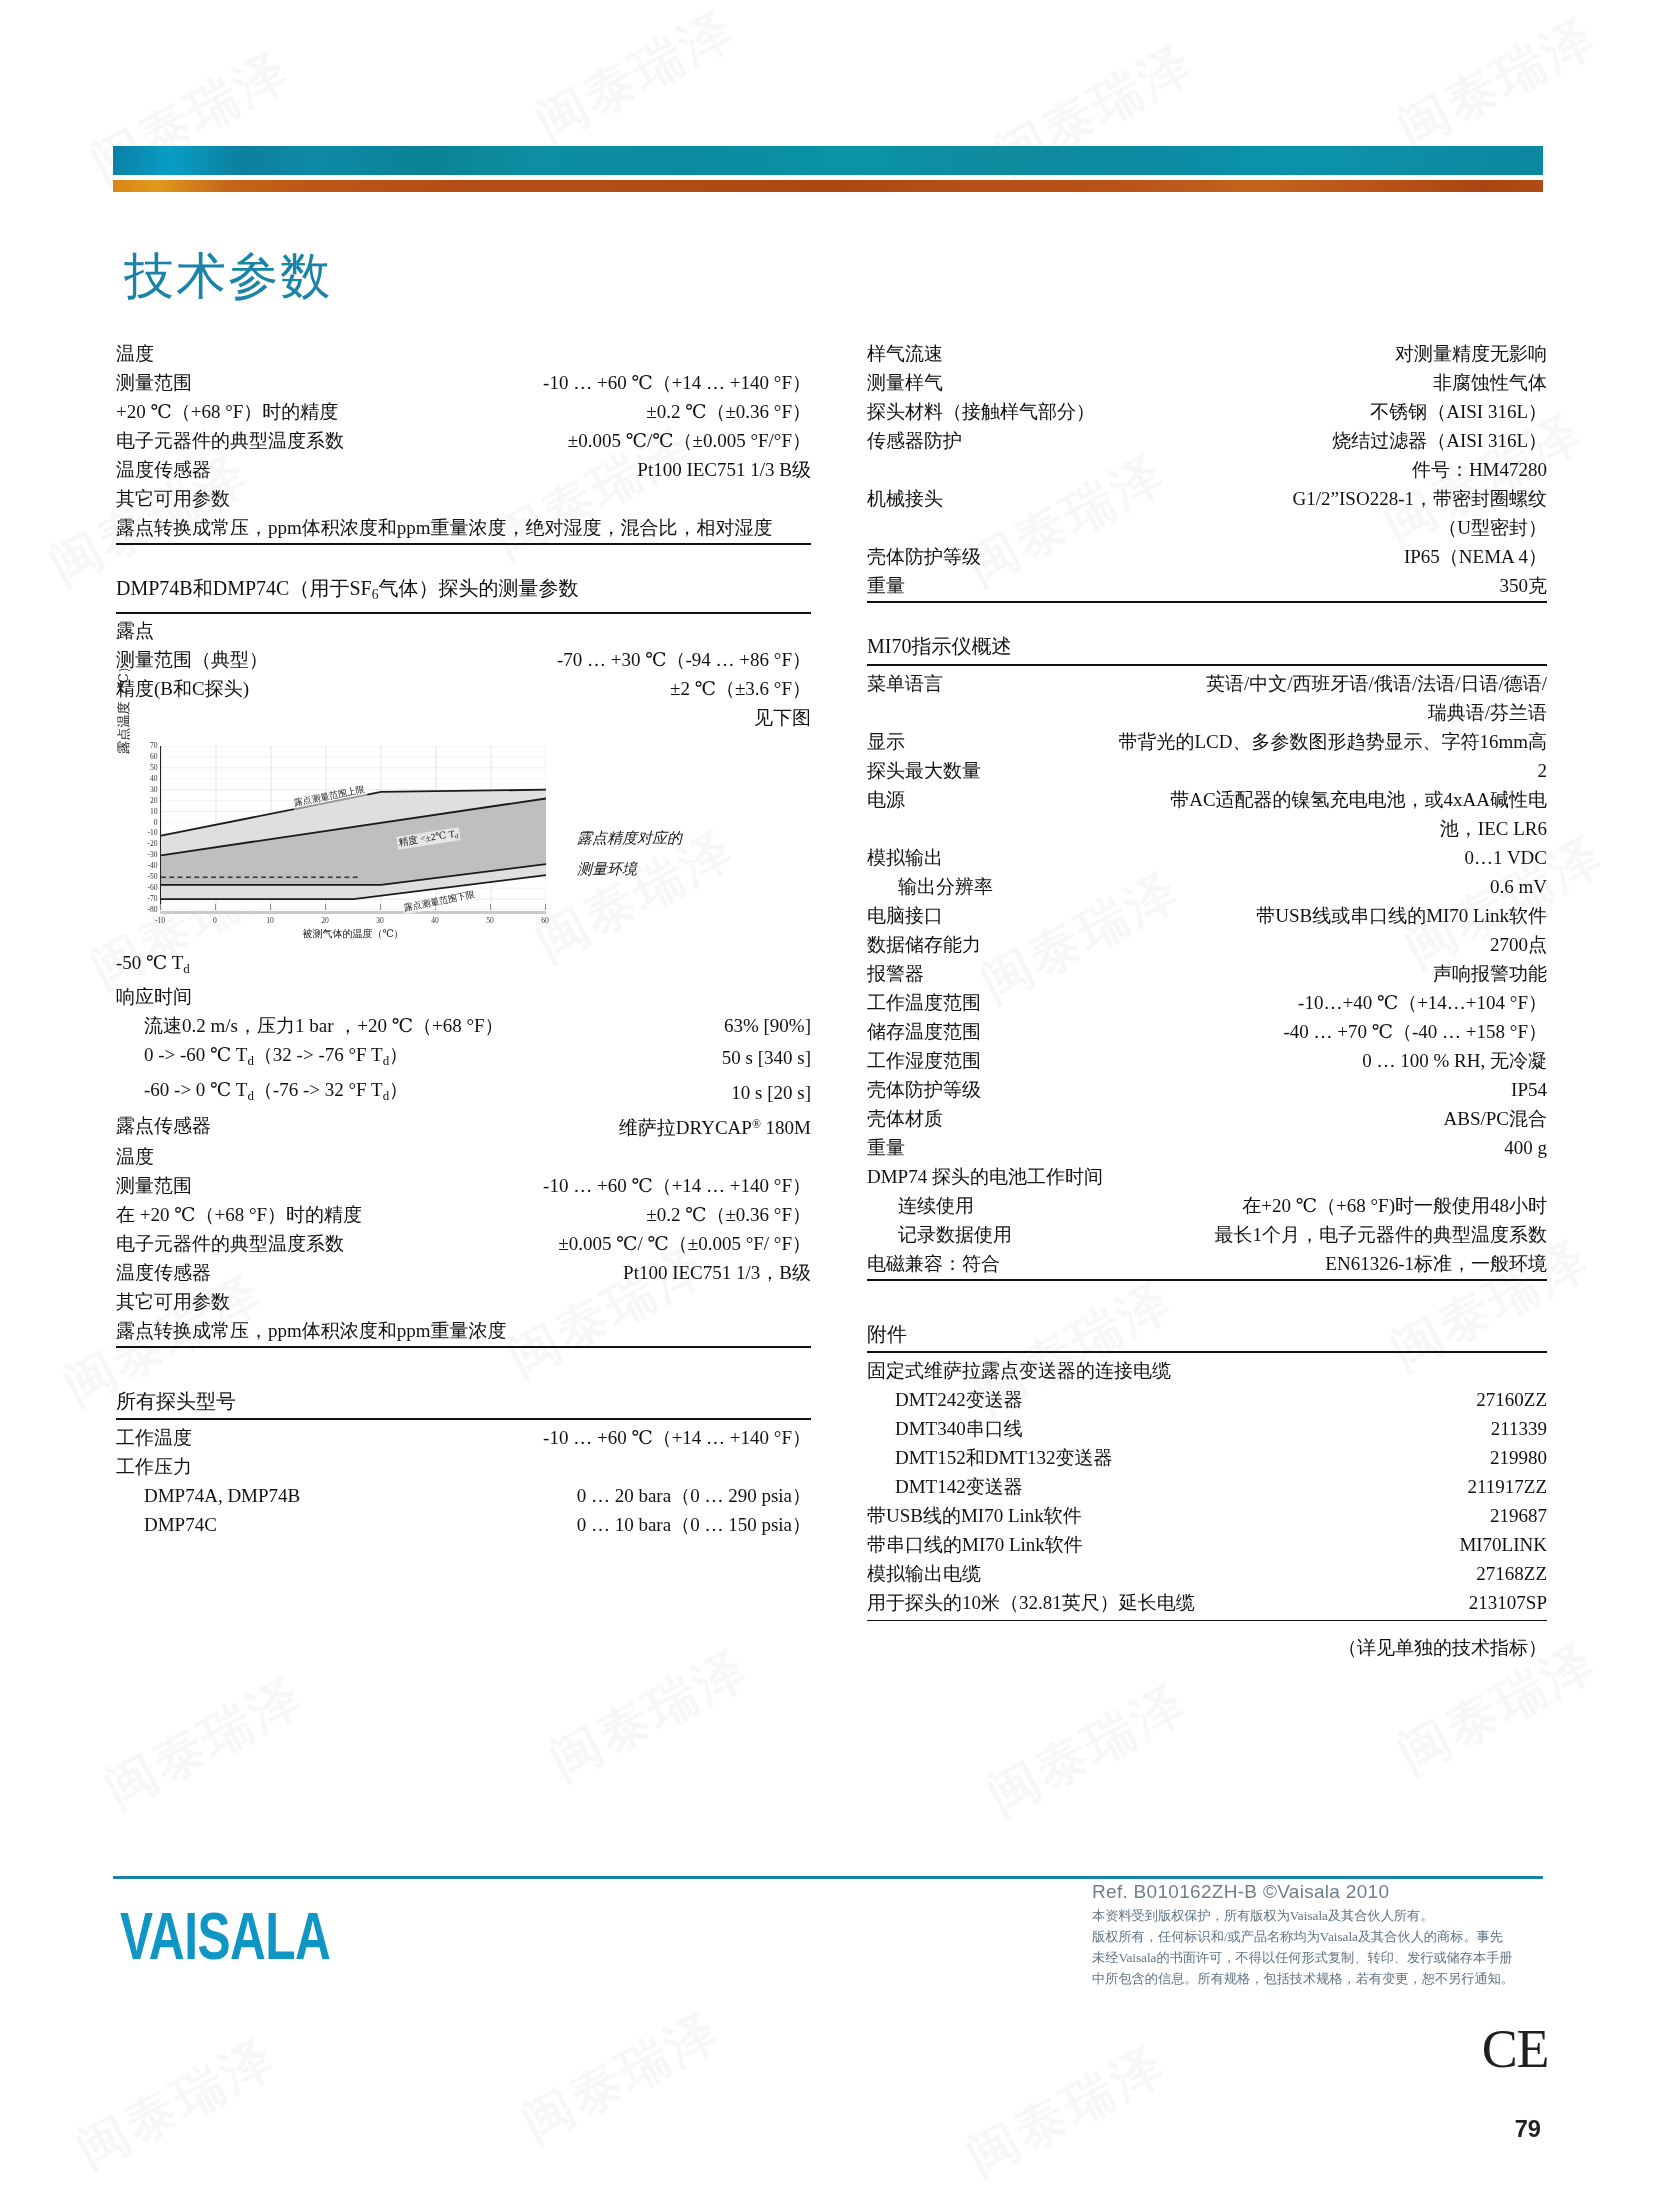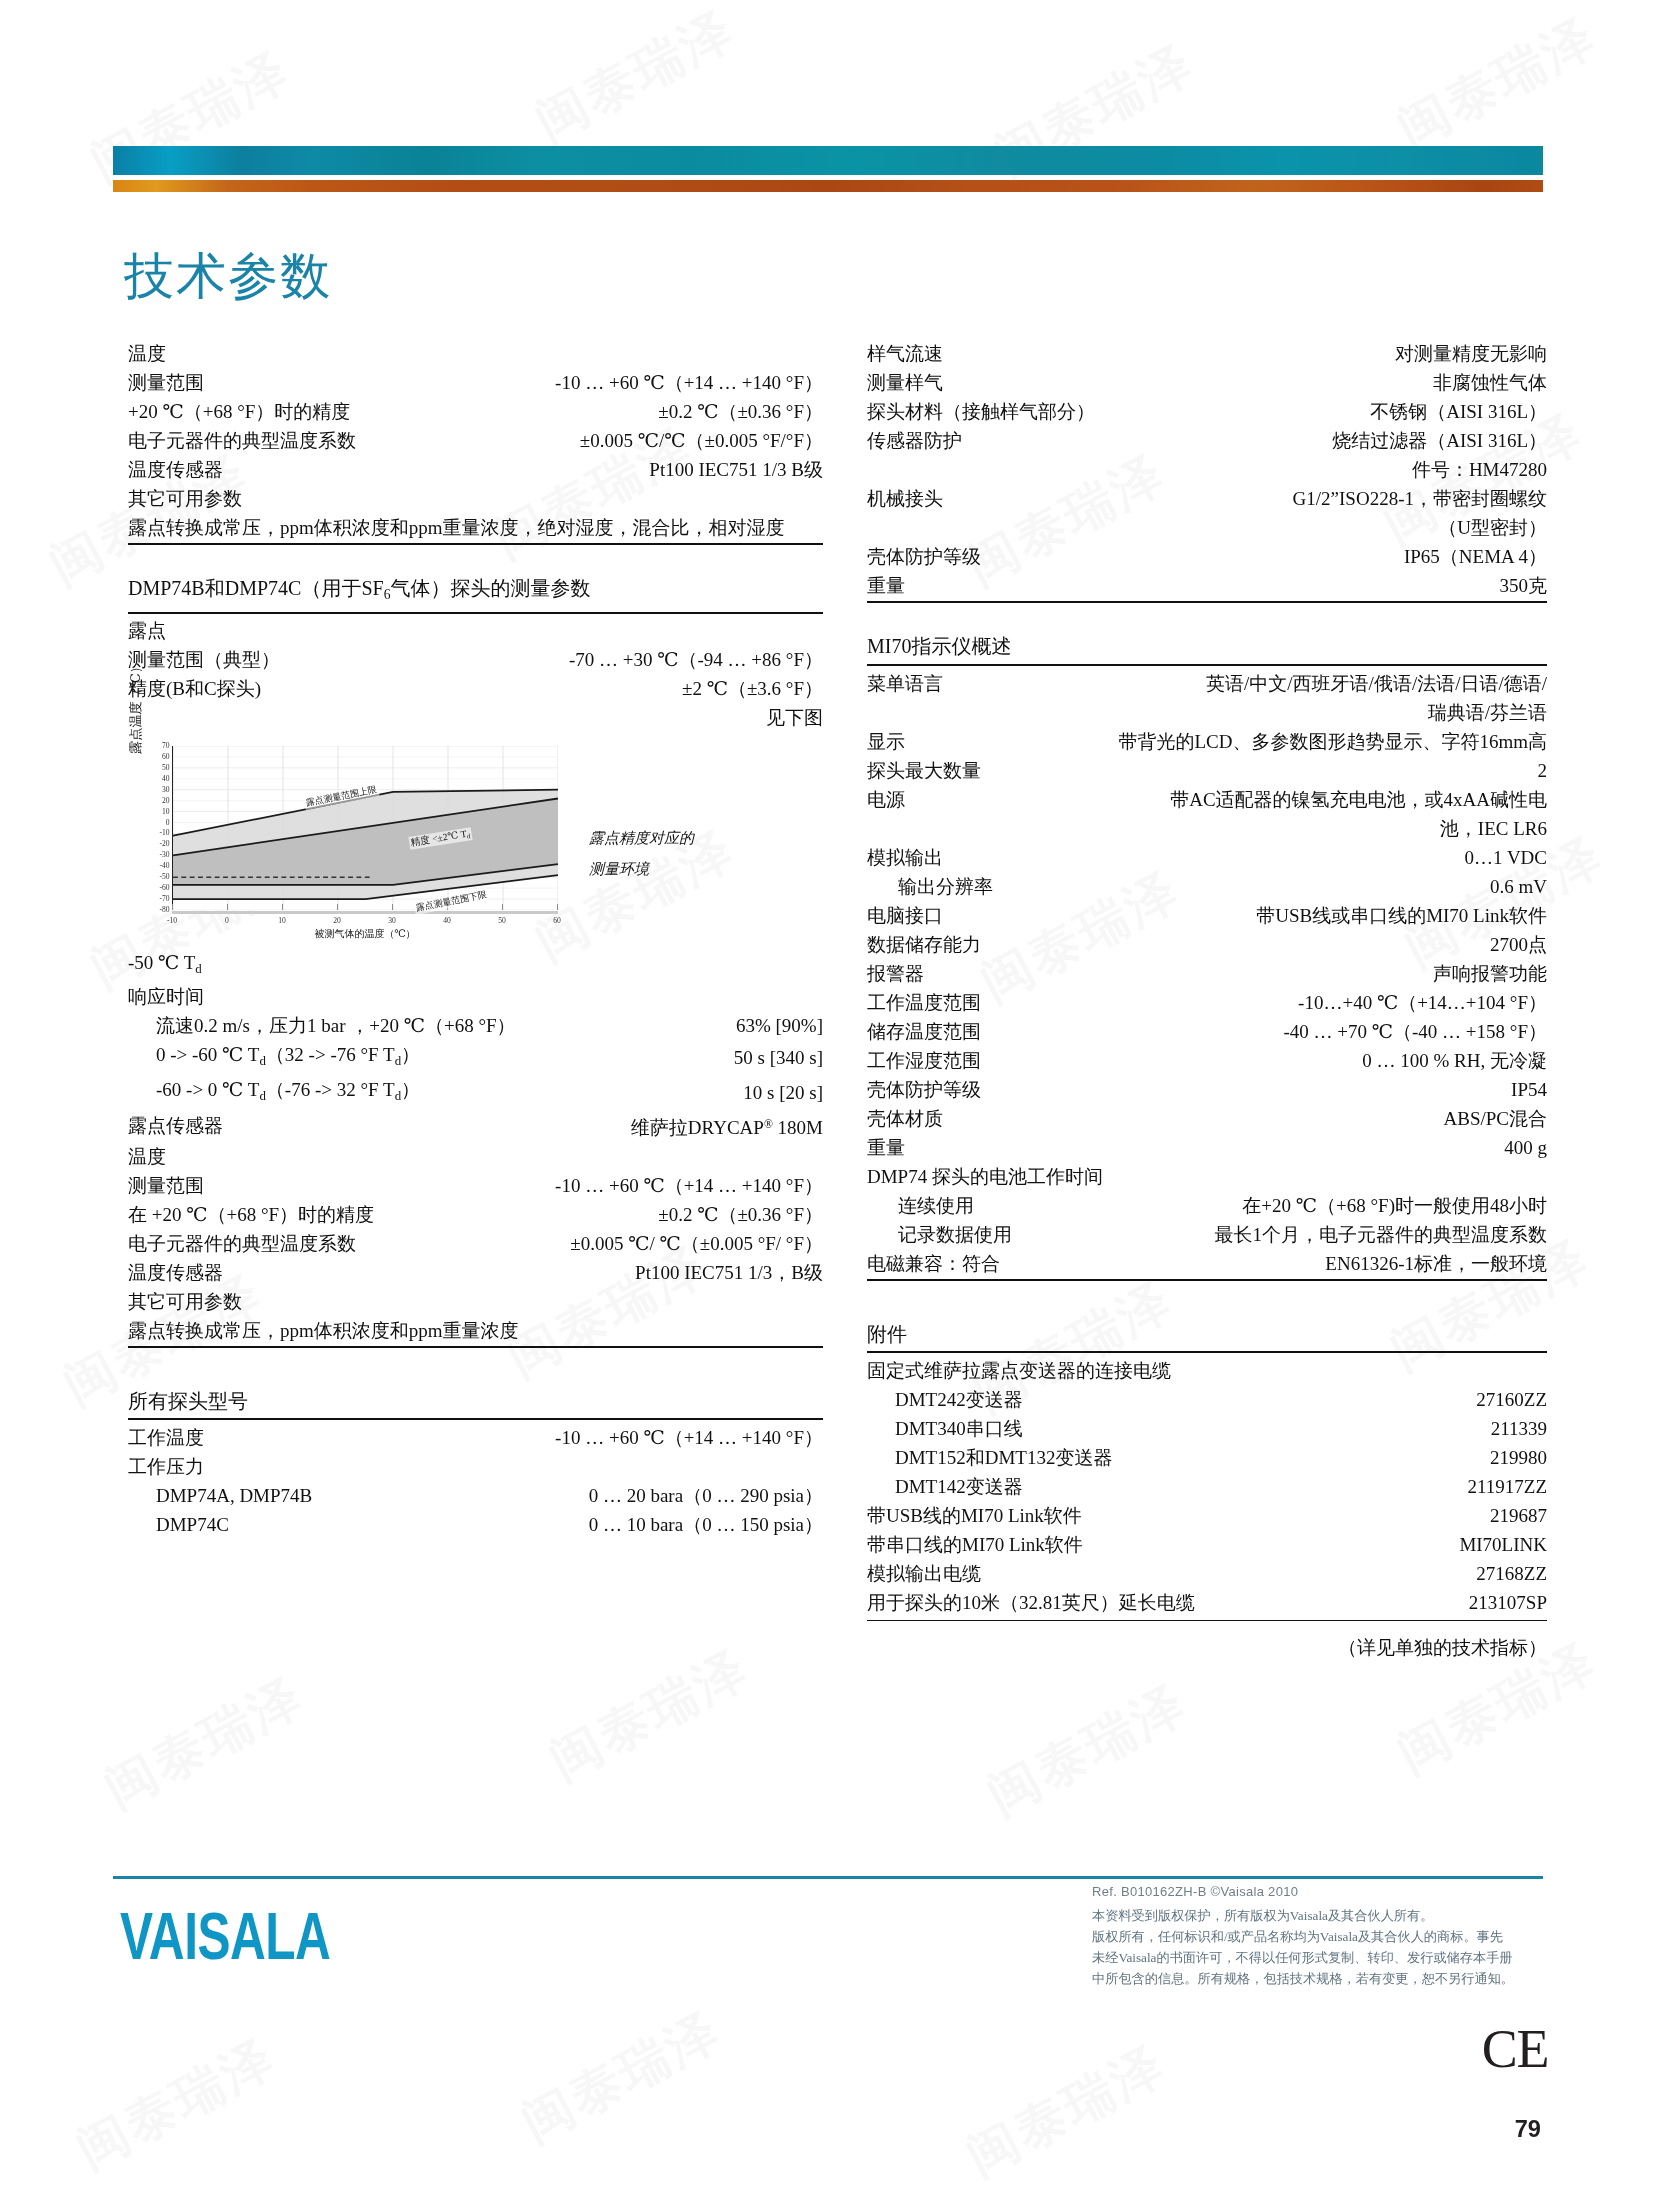--- a/index.html
+++ b/index.html
@@ -36,21 +36,21 @@
 
   
   .doc-title {
     position:absolute; left:124px; top:243px; z-index:3;
     font-family:"Liberation Sans","DejaVu Sans",sans-serif;
     font-size:50px; font-weight:400; color:#1a84a8; letter-spacing:2.1px;
   }
 
   
   .col { position:absolute; z-index:3; }
-  .col-left  { left:128px;  top:339px; width:695px; }
+  .col-left  { left:116px;  top:339px; width:695px; }
   .col-right { left:867px; top:339px; width:680px; }
 
   
   .row {
     display:flex; align-items:center; justify-content:space-between;
     font-size:19px; line-height:29px; width:100%;
   }
   .row .lbl { white-space:nowrap; padding-right:9.7px; }
   .row .val { text-align:right; white-space:nowrap; }
   .full { font-size:19px; line-height:29px; }
@@ -114,21 +114,21 @@
   }
   .logo {
     position:absolute; left:120px; top:1897px; z-index:3;
     font-family:"Liberation Sans","DejaVu Sans",sans-serif;
     font-size:67px; font-weight:700; color:#1096c4;
     transform:scaleX(0.74); transform-origin:left top; letter-spacing:-0.7px;
   }
   .copy { position:absolute; left:1092px; top:1880px; width:459px; z-index:3; }
   .copy-ref {
     font-family:"Liberation Sans","DejaVu Sans",sans-serif;
-    font-size:13px; color:#6f7f89; line-height:23.6px; letter-spacing:0.3px;
+    font-size:19px; color:#6f7f89; line-height:23.6px; letter-spacing:0.3px;
   }
   .copy-body { font-size:13.2px; line-height:19px; color:#5f7380; margin-top:2.1px; }
   .ce {
     position:absolute; right:106px; top:2018px; z-index:3;
     font-family:"Liberation Serif",serif; font-size:54px; color:#231f20;
     letter-spacing:-1.4px;
   }
   .pageno {
     position:absolute; right:113px; top:2116px; z-index:3;
     font-family:"Liberation Sans","DejaVu Sans",sans-serif;

